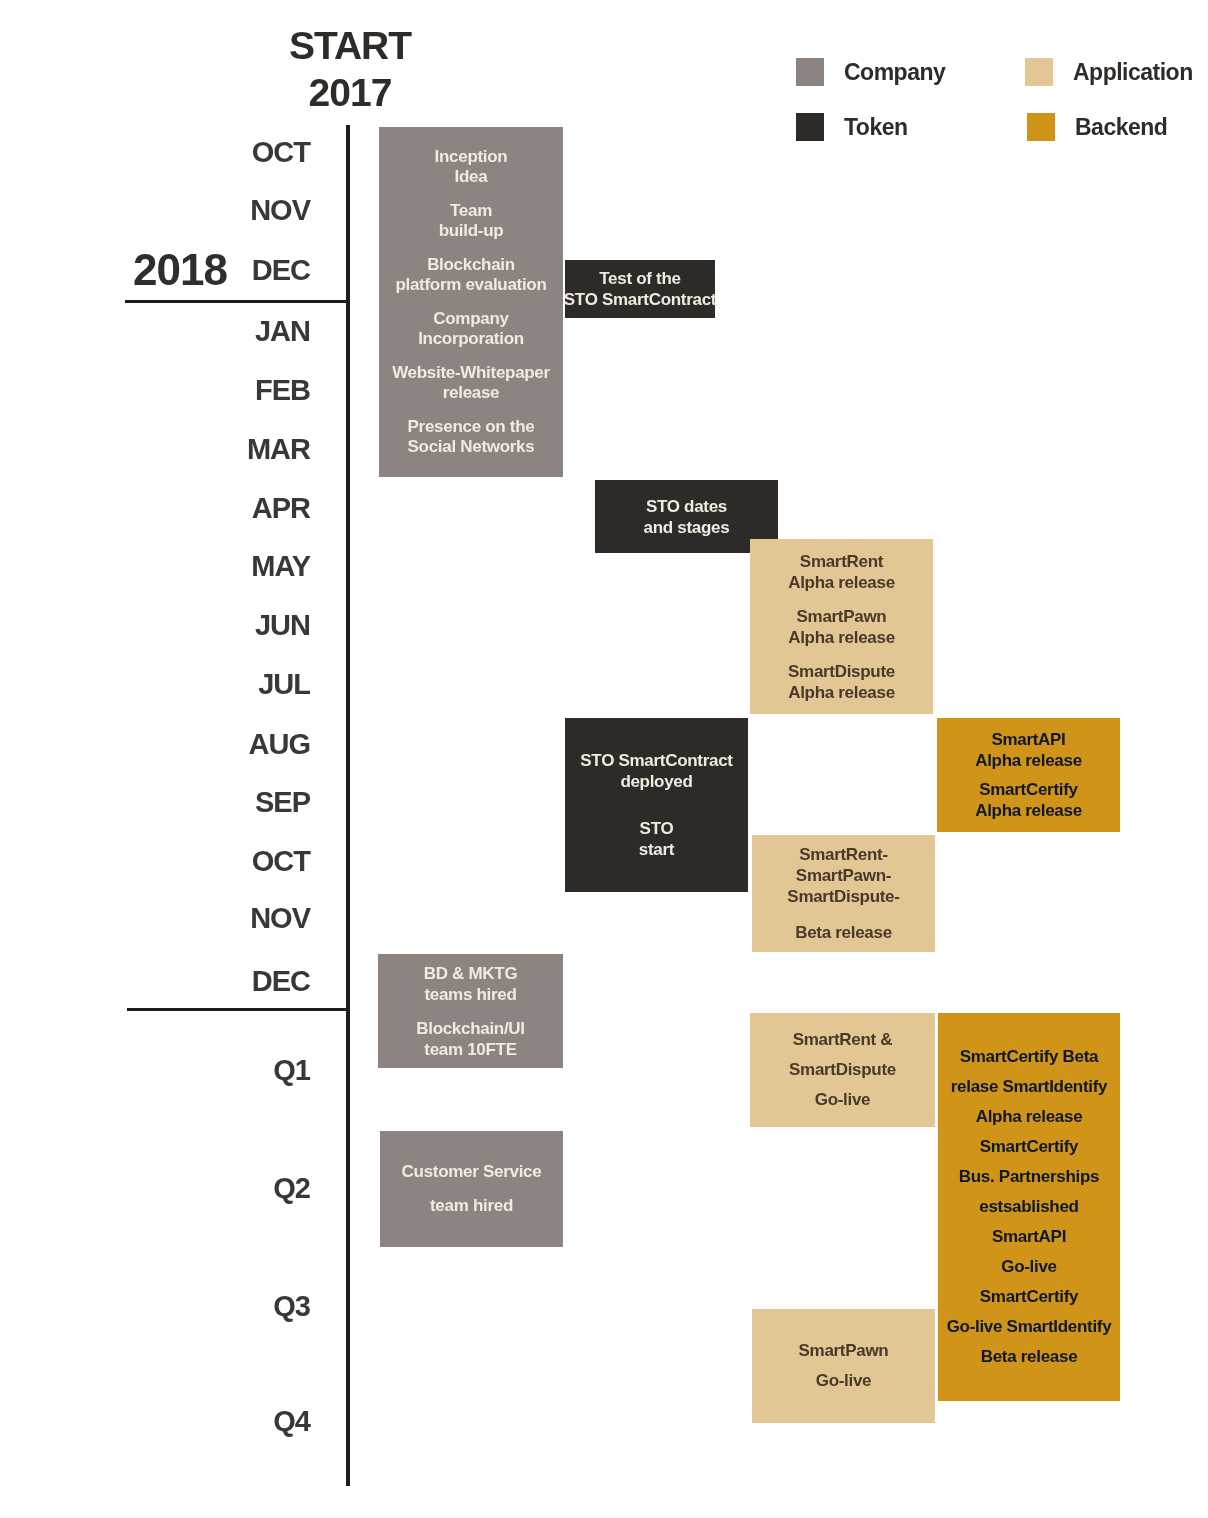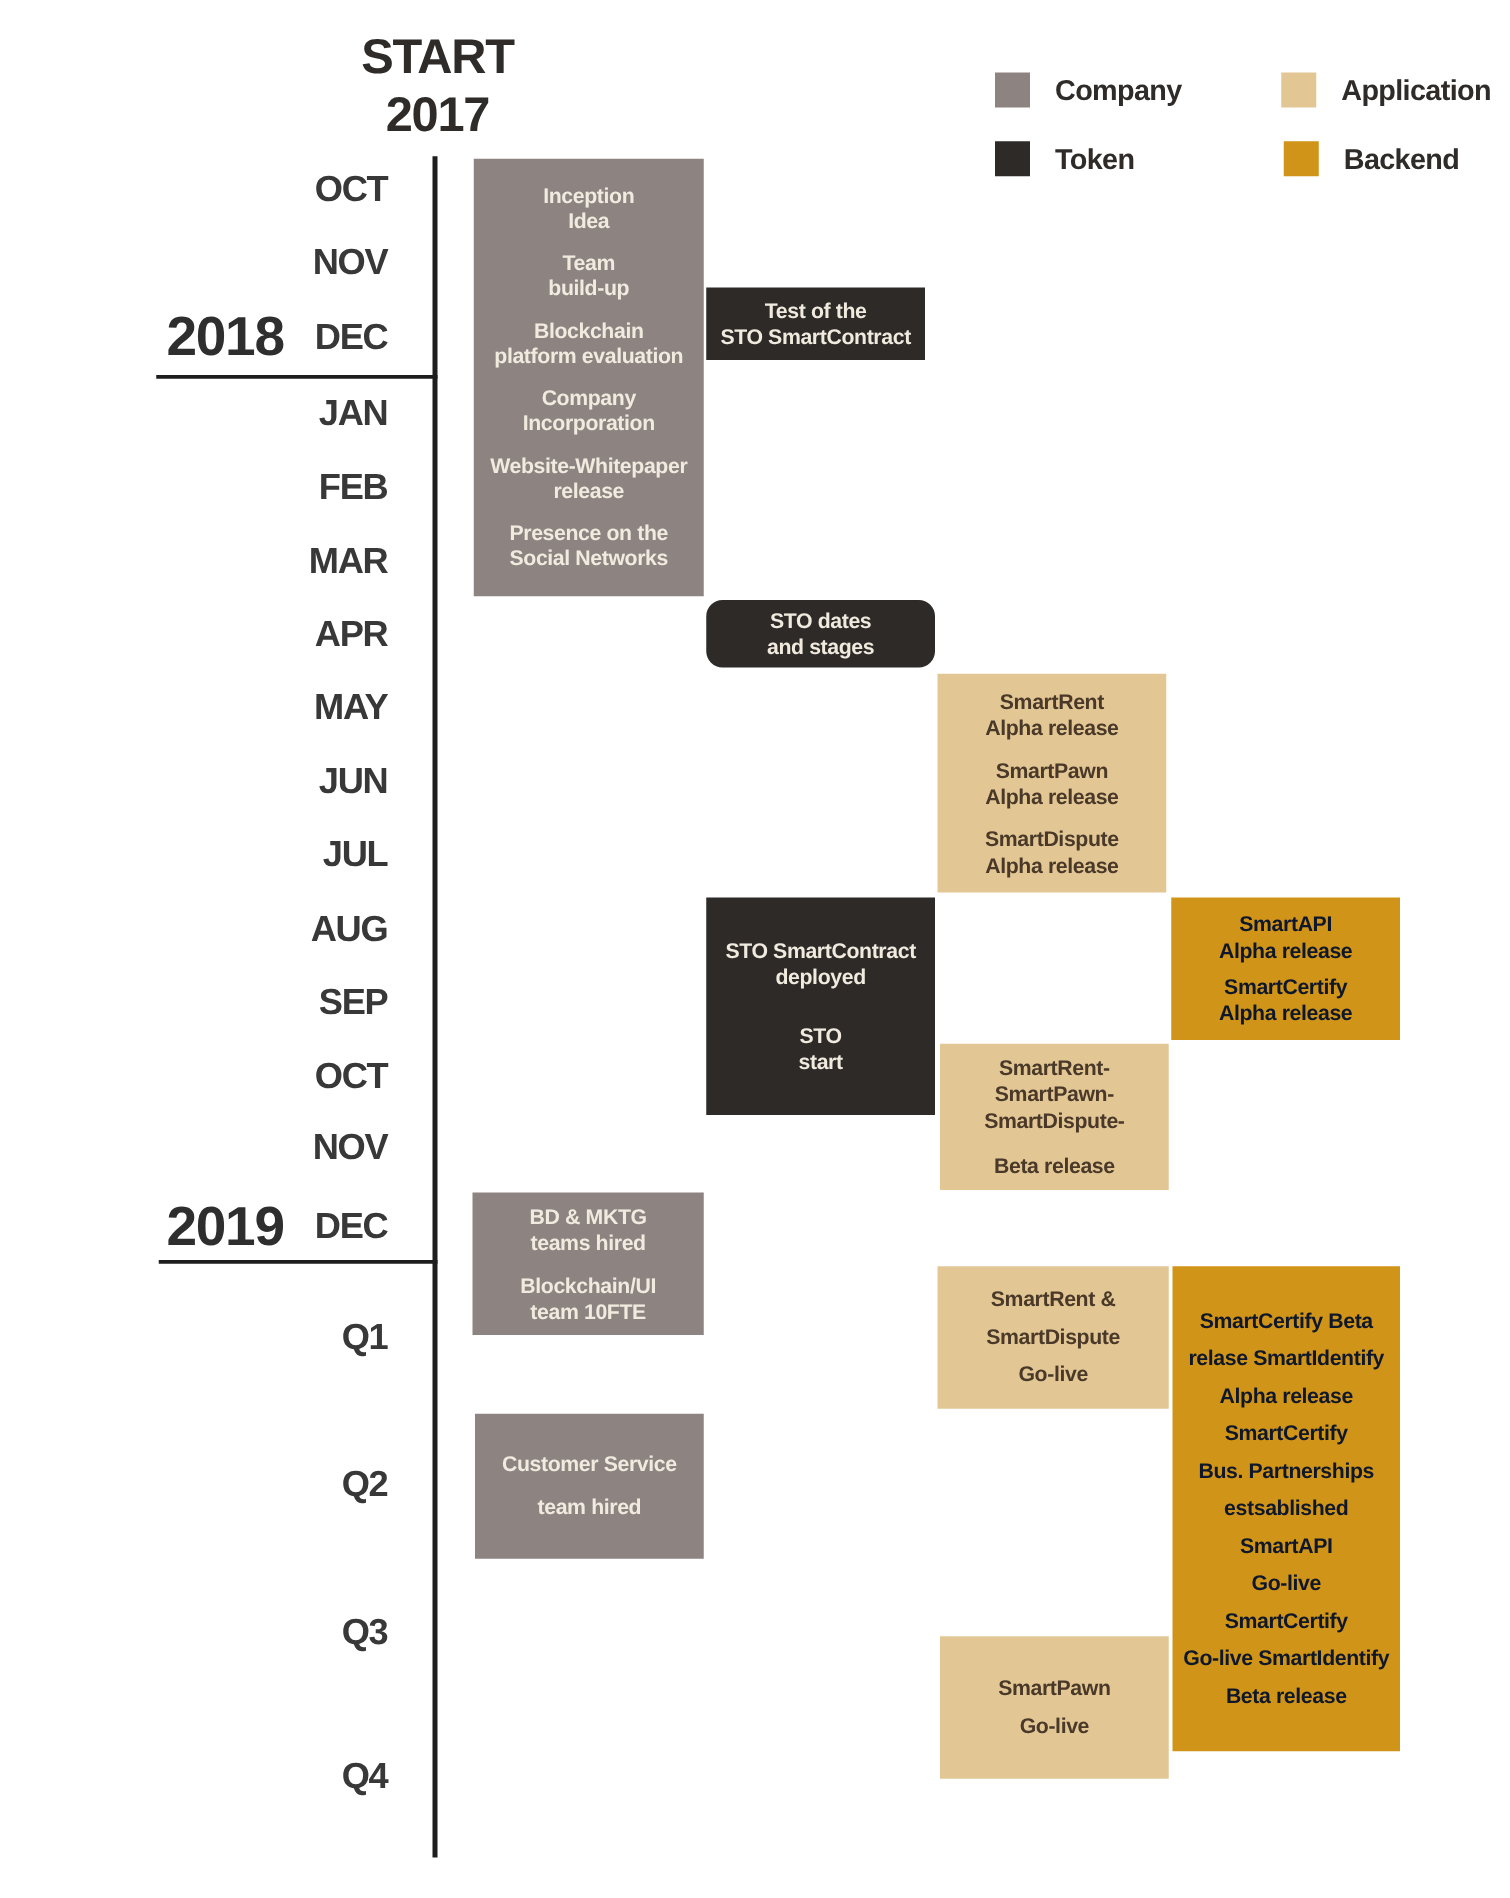--- a/index.html
+++ b/index.html
@@ -66,21 +66,20 @@
     <div class="rowlabel" style="top: 727px;">AUG</div>
     <div class="rowlabel" style="top: 785px;">SEP</div>
     <div class="rowlabel" style="top: 844px;">OCT</div>
     <div class="rowlabel" style="top: 901px;">NOV</div>
     <div class="rowlabel" style="top: 964px;">DEC</div>
     <div class="rowlabel" style="top: 1053px;">Q1</div>
     <div class="rowlabel" style="top: 1171px;">Q2</div>
     <div class="rowlabel" style="top: 1289px;">Q3</div>
     <div class="rowlabel" style="top: 1404px;">Q4</div>
     <div class="yearlabel" style="top: 242px;">2018</div>
-    <div class="yearlabel" style="top: 954px;">2019</div>
     <div class="swatch" style="left: 796px; top: 58px; background: rgb(141, 132, 130);"></div>
     <div class="legendlabel" style="left: 844px; top: 57px;">Company</div>
     <div class="swatch" style="left: 796px; top: 113px; background: rgb(46, 42, 39);"></div>
     <div class="legendlabel" style="left: 844px; top: 112px;">Token</div>
     <div class="swatch" style="left: 1025px; top: 58px; background: rgb(226, 199, 149);"></div>
     <div class="legendlabel" style="left: 1073px; top: 57px;">Application</div>
     <div class="swatch" style="left: 1027px; top: 113px; background: rgb(208, 148, 24);"></div>
     <div class="legendlabel" style="left: 1075px; top: 112px;">Backend</div>
     <div class="box company" style="left: 379px; top: 127px; width: 184px; height: 350px; gap: 14px;">
       <div class="grp">
@@ -101,27 +100,27 @@
       </div>
       <div class="grp">
         <div class="line" style="line-height: 20px;">Website-Whitepaper</div>
         <div class="line" style="line-height: 20px;">release</div>
       </div>
       <div class="grp">
         <div class="line" style="line-height: 20px;">Presence on the</div>
         <div class="line" style="line-height: 20px;">Social Networks</div>
       </div>
     </div>
-    <div class="box token" style="left: 565px; top: 230px; width: 175px; height: 58px; gap: 0px;">
+    <div class="box token" style="left: 565px; top: 260px; width: 150px; height: 58px; gap: 0px;">
       <div class="grp">
         <div class="line" style="line-height: 21px;">Test of the</div>
         <div class="line" style="line-height: 21px;">STO SmartContract</div>
       </div>
     </div>
-    <div class="box token" style="left: 565px; top: 480px; width: 183px; height: 54px; gap: 0px; border-radius: 13px;">
+    <div class="box token" style="left: 595px; top: 480px; width: 183px; height: 73px; gap: 0px;">
       <div class="grp">
         <div class="line" style="line-height: 21px;">STO dates</div>
         <div class="line" style="line-height: 21px;">and stages</div>
       </div>
     </div>
     <div class="box application" style="left: 750px; top: 539px; width: 183px; height: 175px; gap: 13px;">
       <div class="grp">
         <div class="line" style="line-height: 21px;">SmartRent</div>
         <div class="line" style="line-height: 21px;">Alpha release</div>
       </div>

